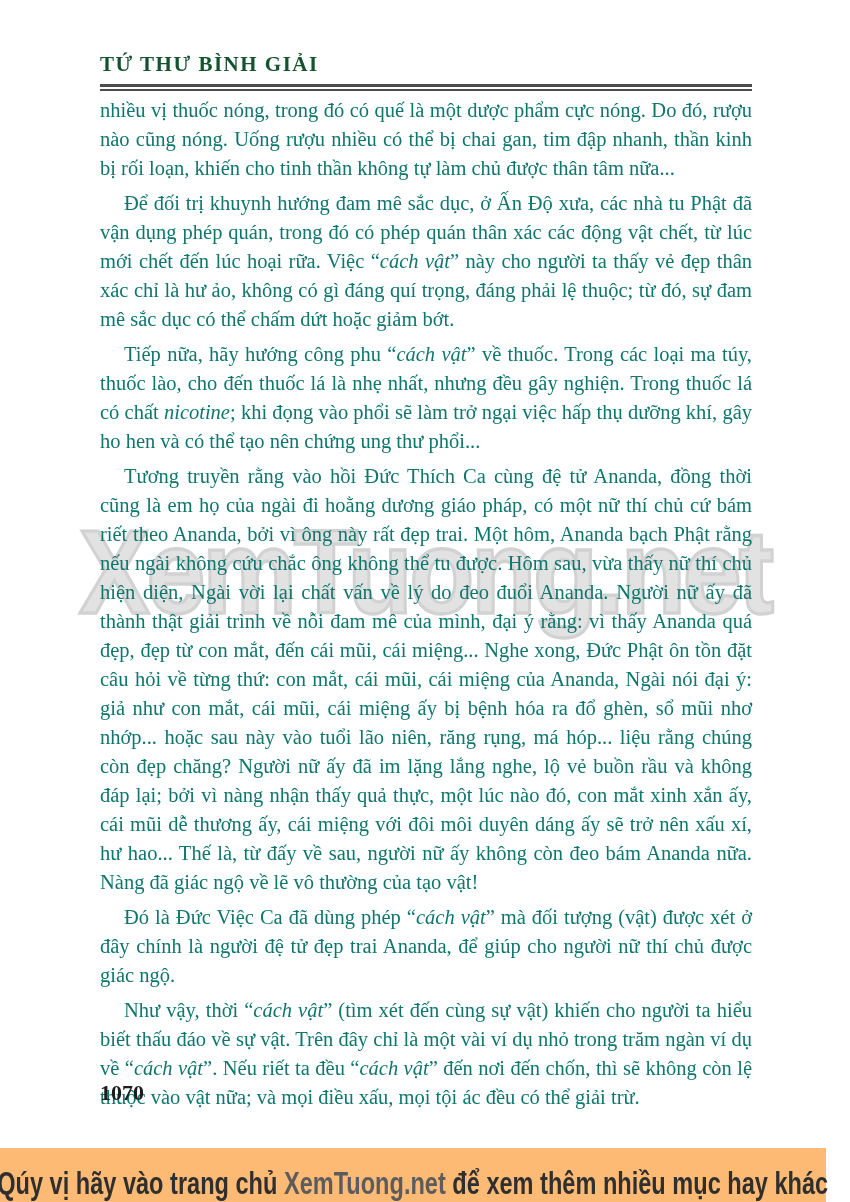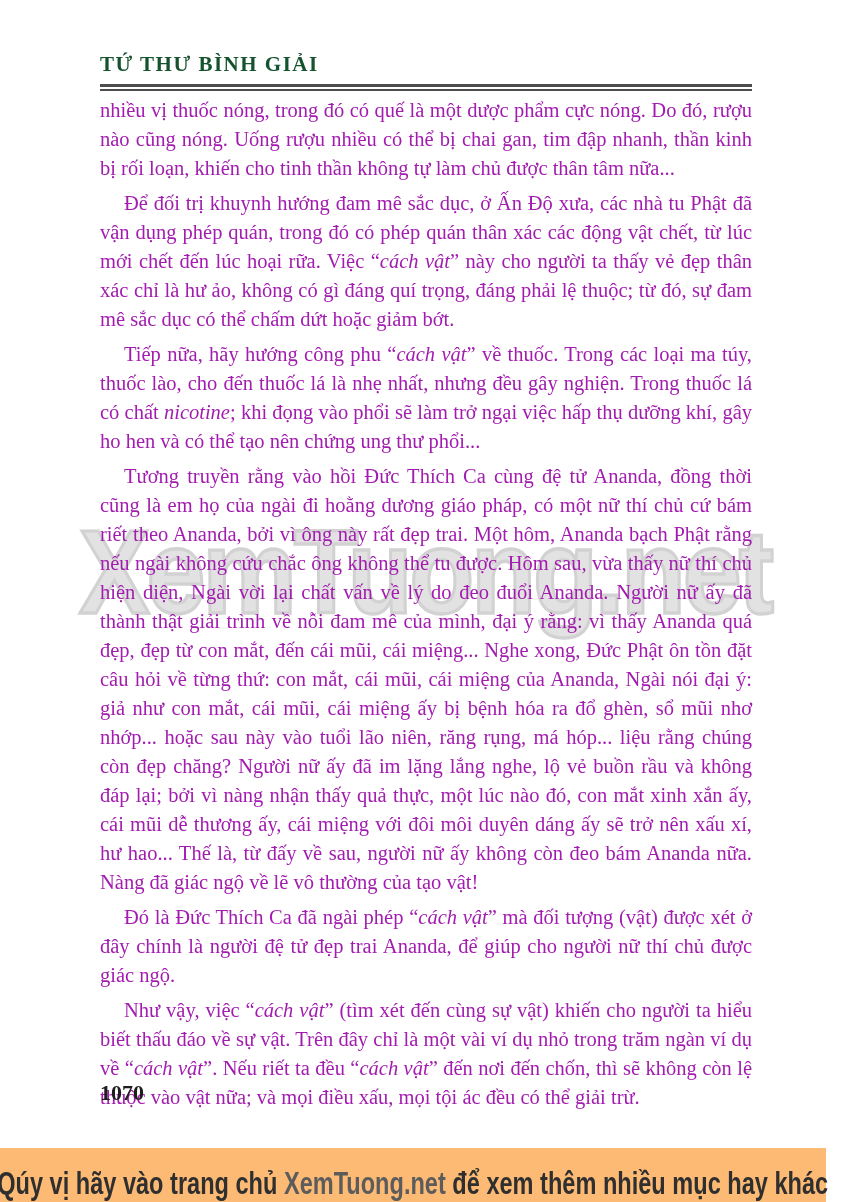--- a/index.html
+++ b/index.html
@@ -26,21 +26,21 @@
   .header-rule {
     margin-top:7px; height:2px;
     border-top:3px solid #4d4d4d; border-bottom:2px solid #4d4d4d;
   }
   .body-text {
     position:absolute; left:100px; top:96px; width:652px; z-index:1;
     color:#1d1d1d;
   }
   .body-text p {
     margin:0 0 6px 0; font-size:20.5px; line-height:29px;
-    text-align:justify; text-indent:24px; color:#a21caf;
+    text-align:justify; text-indent:24px; color:#0f766e;
   }
   .body-text p.no-indent { text-indent:0; }
   .body-text em { font-style:italic; }
   .page-number {
     position:absolute; left:100px; top:1060px; z-index:1;
     font-weight:bold; font-size:22px; color:#1d1d1d;
     font-family:Liberation Serif, serif;
     margin-top:20px;
   }
   .footer-bar {
@@ -66,22 +66,22 @@
   <div class="header-block">
     <div class="running-head">TỨ THƯ BÌNH GIẢI</div>
     <div class="header-rule"></div>
   </div>
 
   <main class="body-text" id="body-text">
       <p class="no-indent"><span>nhiều vị thuốc nóng, trong đó có quế là một dược phẩm cực nóng. Do đó, rượu nào cũng nóng. Uống rượu nhiều có thể bị chai gan, tim đập nhanh, thần kinh bị rối loạn, khiến cho tinh thần không tự làm chủ được thân tâm nữa...</span></p>
       <p><span>Để đối trị khuynh hướng đam mê sắc dục, ở Ấn Độ xưa, các nhà tu Phật đã vận dụng phép quán, trong đó có phép quán thân xác các động vật chết, từ lúc mới chết đến lúc hoại rữa. Việc “</span><em>cách vật</em><span>” này cho người ta thấy vẻ đẹp thân xác chỉ là hư ảo, không có gì đáng quí trọng, đáng phải lệ thuộc; từ đó, sự đam mê sắc dục có thể chấm dứt hoặc giảm bớt.</span></p>
       <p><span>Tiếp nữa, hãy hướng công phu “</span><em>cách vật</em><span>” về thuốc. Trong các loại ma túy, thuốc lào, cho đến thuốc lá là nhẹ nhất, nhưng đều gây nghiện. Trong thuốc lá có chất </span><em>nicotine</em><span>; khi đọng vào phổi sẽ làm trở ngại việc hấp thụ dưỡng khí, gây ho hen và có thể tạo nên chứng ung thư phổi...</span></p>
       <p><span>Tương truyền rằng vào hồi Đức Thích Ca cùng đệ tử Ananda, đồng thời cũng là em họ của ngài đi hoằng dương giáo pháp, có một nữ thí chủ cứ bám riết theo Ananda, bởi vì ông này rất đẹp trai. Một hôm, Ananda bạch Phật rằng nếu ngài không cứu chắc ông không thể tu được. Hôm sau, vừa thấy nữ thí chủ hiện diện, Ngài vời lại chất vấn về lý do đeo đuổi Ananda. Người nữ ấy đã thành thật giải trình về nỗi đam mê của mình, đại ý rằng: vì thấy Ananda quá đẹp, đẹp từ con mắt, đến cái mũi, cái miệng... Nghe xong, Đức Phật ôn tồn đặt câu hỏi về từng thứ: con mắt, cái mũi, cái miệng của Ananda, Ngài nói đại ý: giả như con mắt, cái mũi, cái miệng ấy bị bệnh hóa ra đổ ghèn, sổ mũi nhơ nhớp... hoặc sau này vào tuổi lão niên, răng rụng, má hóp... liệu rằng chúng còn đẹp chăng? Người nữ ấy đã im lặng lắng nghe, lộ vẻ buồn rầu và không đáp lại; bởi vì nàng nhận thấy quả thực, một lúc nào đó, con mắt xinh xắn ấy, cái mũi dễ thương ấy, cái miệng với đôi môi duyên dáng ấy sẽ trở nên xấu xí, hư hao... Thế là, từ đấy về sau, người nữ ấy không còn đeo bám Ananda nữa. Nàng đã giác ngộ về lẽ vô thường của tạo vật!</span></p>
-      <p><span>Đó là Đức Thích Ca đã ngài phép “</span><em>cách vật</em><span>” mà đối tượng (vật) được xét ở đây chính là người đệ tử đẹp trai Ananda, để giúp cho người nữ thí chủ được giác ngộ.</span></p>
-      <p><span>Như vậy, việc “</span><em>cách vật</em><span>” (tìm xét đến cùng sự vật) khiến cho người ta hiểu biết thấu đáo về sự vật. Trên đây chỉ là một vài ví dụ nhỏ trong trăm ngàn ví dụ về “</span><em>cách vật</em><span>”. Nếu riết ta đều “</span><em>cách vật</em><span>” đến nơi đến chốn, thì sẽ không còn lệ thuộc vào vật nữa; và mọi điều xấu, mọi tội ác đều có thể giải trừ.</span></p>
+      <p><span>Đó là Đức Việc Ca đã dùng phép “</span><em>cách vật</em><span>” mà đối tượng (vật) được xét ở đây chính là người đệ tử đẹp trai Ananda, để giúp cho người nữ thí chủ được giác ngộ.</span></p>
+      <p><span>Như vậy, thời “</span><em>cách vật</em><span>” (tìm xét đến cùng sự vật) khiến cho người ta hiểu biết thấu đáo về sự vật. Trên đây chỉ là một vài ví dụ nhỏ trong trăm ngàn ví dụ về “</span><em>cách vật</em><span>”. Nếu riết ta đều “</span><em>cách vật</em><span>” đến nơi đến chốn, thì sẽ không còn lệ thuộc vào vật nữa; và mọi điều xấu, mọi tội ác đều có thể giải trừ.</span></p>
     </main>
 
   <div class="page-number">1070</div>
 
   <div class="footer-bar">
     <span class="footer-inner"><span>Qúy vị hãy vào trang chủ </span><a class="footer-brand">XemTuong.net</a><span> để xem thêm nhiều mục hay khác</span></span>
   </div>
 
 </div>
 

